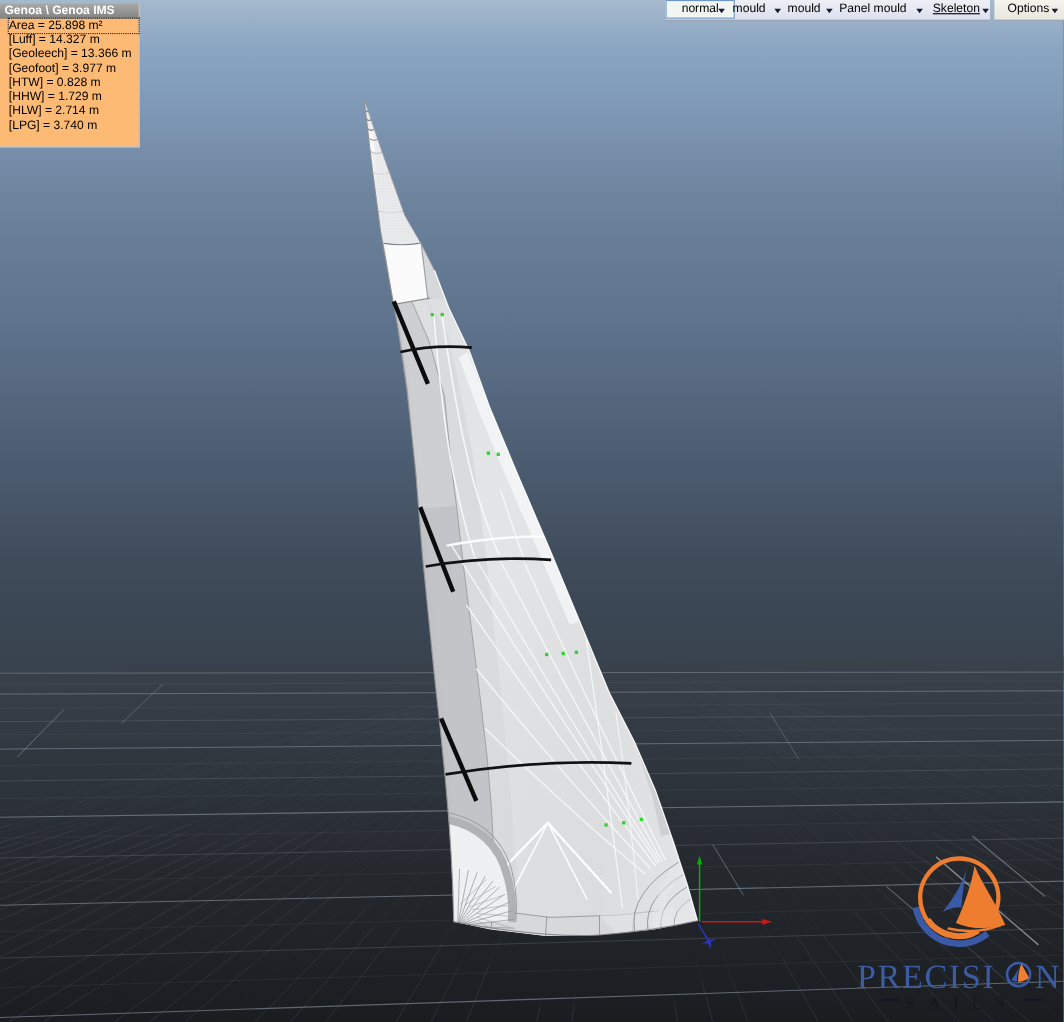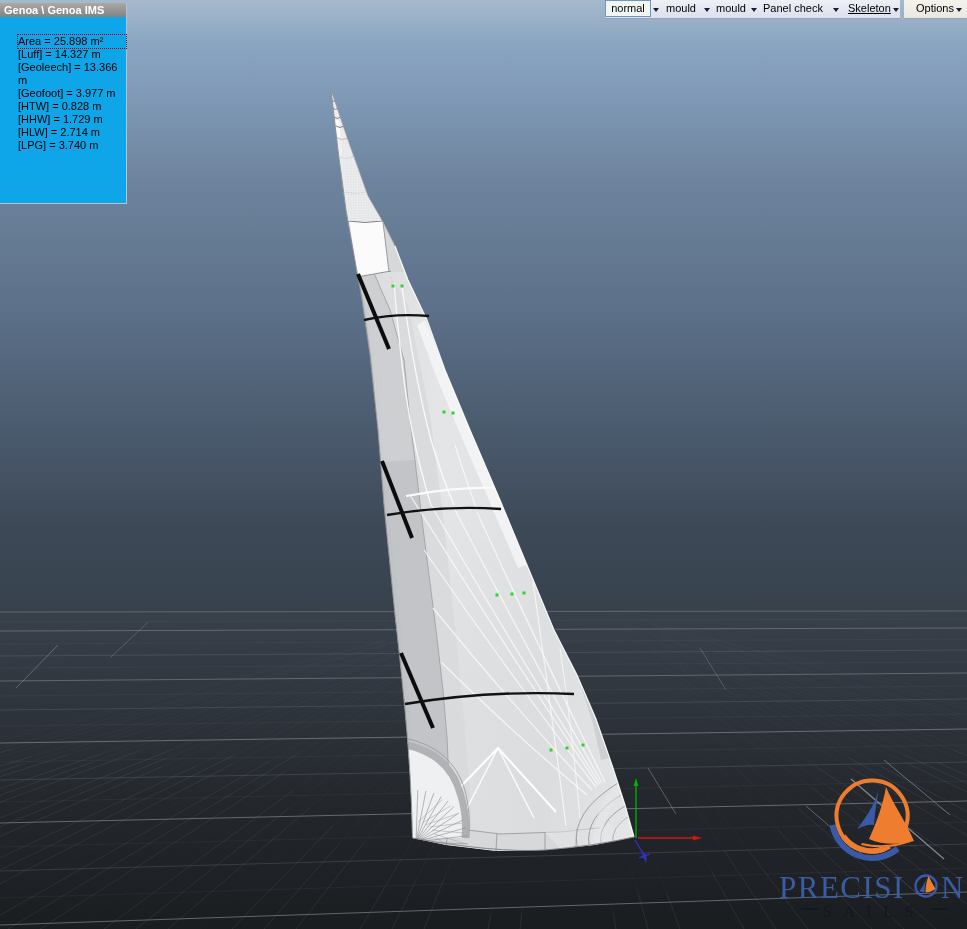--- a/index.html
+++ b/index.html
@@ -1,21 +1,21 @@
 <!DOCTYPE html>
 <html><head><meta charset="utf-8"><style>
 html,body{margin:0;padding:0;width:967px;height:929px;overflow:hidden;background:#6b8095;font-family:"Liberation Sans",sans-serif;}
-#panel{position:absolute;left:0;top:3px;width:127px;height:201px;background:#0ea5e9;border-right:1px solid #b9c2cc;border-bottom:1px solid #b9c2cc;box-sizing:border-box;}
+#panel{position:absolute;left:0;top:3px;width:127px;height:131px;background:#fdba74;border-right:1px solid #b9c2cc;border-bottom:1px solid #b9c2cc;box-sizing:border-box;}
 #ptitle{height:14px;background:linear-gradient(#a9a9a7,#828280);color:#fff;font-size:11px;font-weight:bold;line-height:14px;padding-left:4px;}
-#pbody{font-size:11px;color:#000;line-height:13px;padding-left:18px;margin-top:18px;}
+#pbody{font-size:11px;color:#000;line-height:13px;padding-left:8px;}
 #arealine{outline:1px dotted #222;}
 .tb{position:absolute;top:0;height:18px;background:linear-gradient(#eef0f6,#dcdfee);border-bottom:1px solid #9aa2b2;font-size:11px;color:#000;}
 .tbi{position:absolute;top:2px;}
 .arr{position:absolute;top:8px;width:0;height:0;border-left:3px solid transparent;border-right:3px solid transparent;border-top:4px solid #1a1a3a;}
-#normalbtn{position:absolute;left:0px;top:0px;width:46px;height:17px;background:#f2f6f2;border:1px solid #6f95c5;box-sizing:border-box;line-height:15px;text-align:center;}
+#normalbtn{position:absolute;left:0px;top:0px;width:63px;height:17px;background:#f2f6f2;border:1px solid #6f95c5;box-sizing:border-box;line-height:15px;text-align:center;}
 </style></head><body>
 <svg width="967" height="929" viewBox="0 0 967 929" xmlns="http://www.w3.org/2000/svg">
 <defs>
 <linearGradient id="skyG" x1="0" y1="0" x2="0" y2="1">
 <stop offset="0" stop-color="#a6b9cc"></stop>
         <stop offset="0.07" stop-color="#8aa5c2"></stop>
 <stop offset="0.16" stop-color="#7e98b5"></stop>
         <stop offset="0.3" stop-color="#6d829c"></stop>
 <stop offset="0.5" stop-color="#5c7089"></stop>
         <stop offset="0.7" stop-color="#4a5a6d"></stop>
@@ -361,20 +361,20 @@
       <div>[LPG]&nbsp;= 3.740 m</div>
     </div>
   </div>
 <div class="tb" style="left:605px;width:295px;">
 <div id="normalbtn">normal</div>
     <div class="arr" style="left:48px;"></div>
 <div class="tbi" style="left:61px;">mould</div>
     <div class="arr" style="left:99px;"></div>
 <div class="tbi" style="left:111px;">mould</div>
     <div class="arr" style="left:146px;"></div>
-<div class="tbi" style="left:158px;">Panel check</div>
+<div class="tbi" style="left:158px;">Panel mould</div>
     <div class="arr" style="left:228px;"></div>
 <div class="tbi" style="left:243px;text-decoration:underline;">Skeleton</div>
     <div class="arr" style="left:288px;"></div>
 </div>
 <div class="tb" style="left:904px;width:85px;background:linear-gradient(#f4f3ec,#e8e7e0);">
 <div class="tbi" style="left:12px;">Options</div>
     <div class="arr" style="left:52px;"></div>
 </div>
 </body></html>

